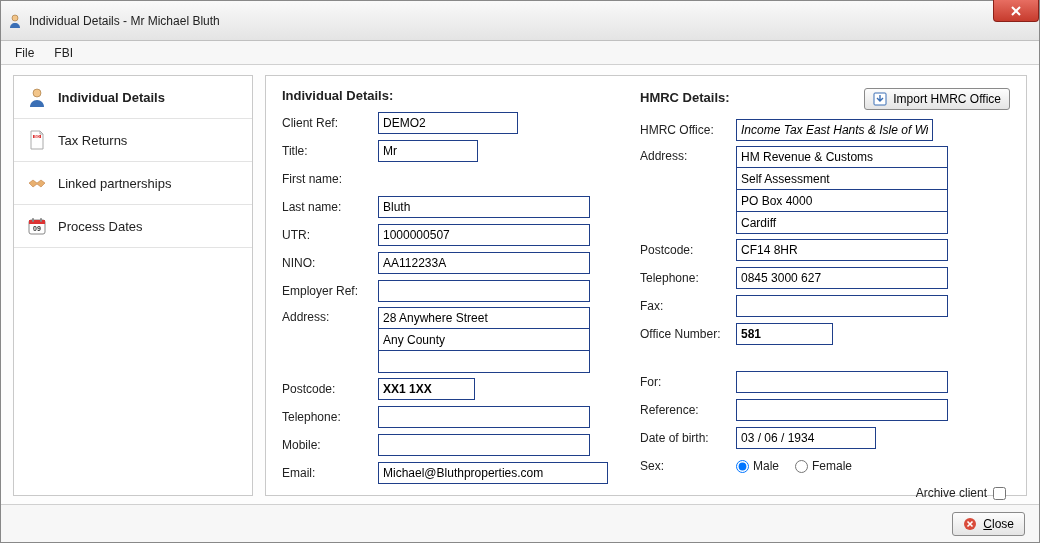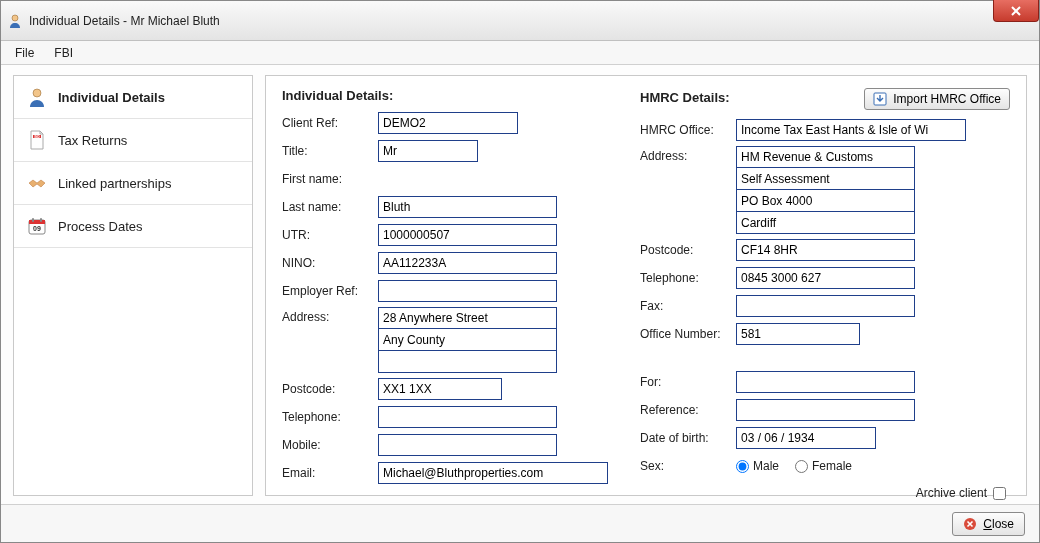--- a/index.html
+++ b/index.html
@@ -26,23 +26,23 @@
   .col { display:flex; flex-direction:column; }
   .col.left { width: 340px; }
   .col.right { flex:1; }
   .section-title { font-weight:bold; margin-bottom:8px; font-size:13px; }
   .hdr-row { display:flex; align-items:center; justify-content:space-between; margin-bottom:8px; }
   .row { display:flex; align-items:center; margin-bottom:4px; min-height:24px; }
   .row.tall { align-items:flex-start; }
   .lbl { width: 96px; font-size:12px; color:#222; }
   .col.right .lbl { width: 96px; }
   .fld { border:1px solid #1f3f8a; background:#fff; height:22px; padding:1px 4px; font-size:12px; outline:none; }
-  .fld.w180 { width: 179px; }
+  .fld.w180 { width: 212px; }
   .fld.w140 { width: 140px; }
-  .fld.w120 { width: 124px; }
+  .fld.w120 { width: 97px; font-weight: bold; }
   .fld.w100 { width: 100px; }
   .stack { display:flex; flex-direction:column; gap:0; }
   .stack .fld + .fld { border-top:none; }
   .import-btn { display:flex; align-items:center; gap:6px; background: linear-gradient(#fdfdfd,#e4e4e4); border:1px solid #8a8a8a; border-radius:3px; padding:3px 8px; font-size:12px; cursor:pointer; }
   .import-btn .impicon { width:14px; height:14px; }
   .radio-row { display:flex; align-items:center; gap:16px; }
   .radio-row label { display:flex; align-items:center; gap:4px; font-size:12px; }
   .archive-row { display:flex; justify-content:flex-end; align-items:center; gap:6px; font-size:12px; margin-top:4px; padding-right:4px; }
   
   .footer { height: 38px; border-top:1px solid #d0d0d0; display:flex; align-items:center; justify-content:flex-end; padding: 0 14px; background:#f7f7f7; }
@@ -188,21 +188,21 @@
                 <svg viewBox="0 0 14 14">
                     <rect x="1" y="1" width="12" height="12" rx="1" fill="#fff" stroke="#3b6fb5"></rect>
                     <path d="M7 3v5M4 6l3 3 3-3" fill="none" stroke="#3b6fb5" stroke-width="1.4"></path>
                   </svg>
               </span>
               <span>Import HMRC Office</span>
             </button>
           </div>
           <div class="row">
               <div class="lbl">HMRC Office:</div>
-              <input class="fld" style="width: 230px;" value="Income Tax East Hants &amp; Isle of Wi">
+              <input class="fld" style="width: 197px; font-style: italic;" value="Income Tax East Hants &amp; Isle of Wi">
             </div>
           <div class="row tall">
               <div class="lbl" style="padding-top:3px">Address:</div>
             <div class="stack">
               <input class="fld w180" value="HM Revenue &amp; Customs" style="">
               <input class="fld w180" value="Self Assessment" style="">
               <input class="fld w180" value="PO Box 4000" style="">
               <input class="fld w180" value="Cardiff" style="">
             </div>
           </div>

